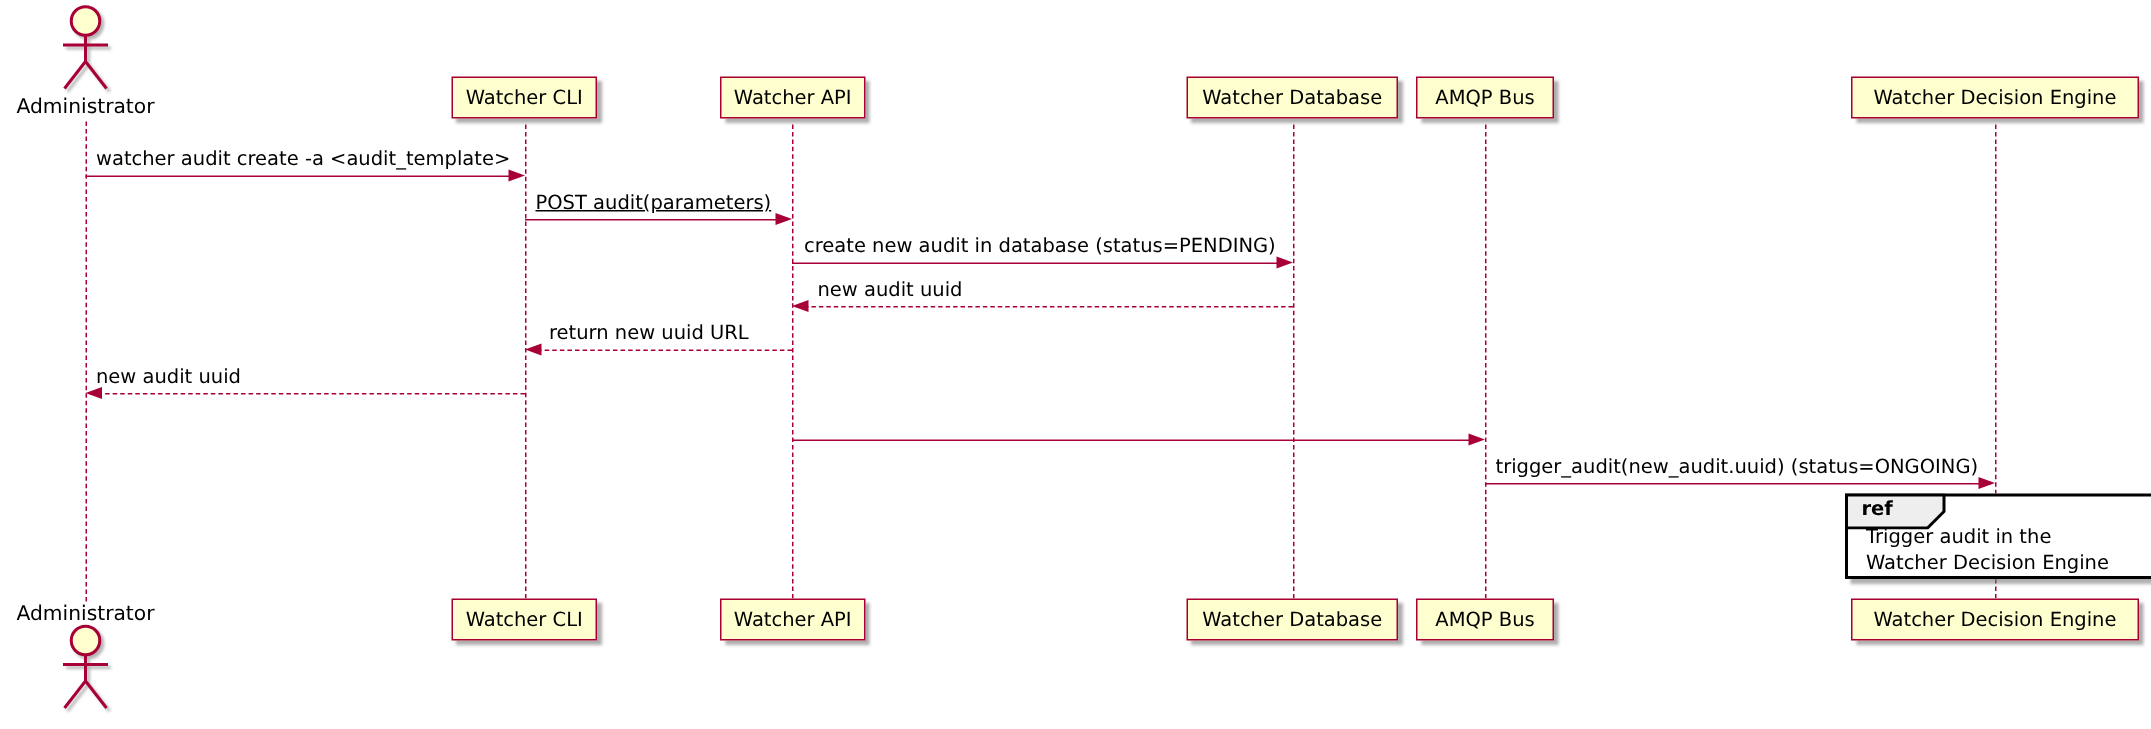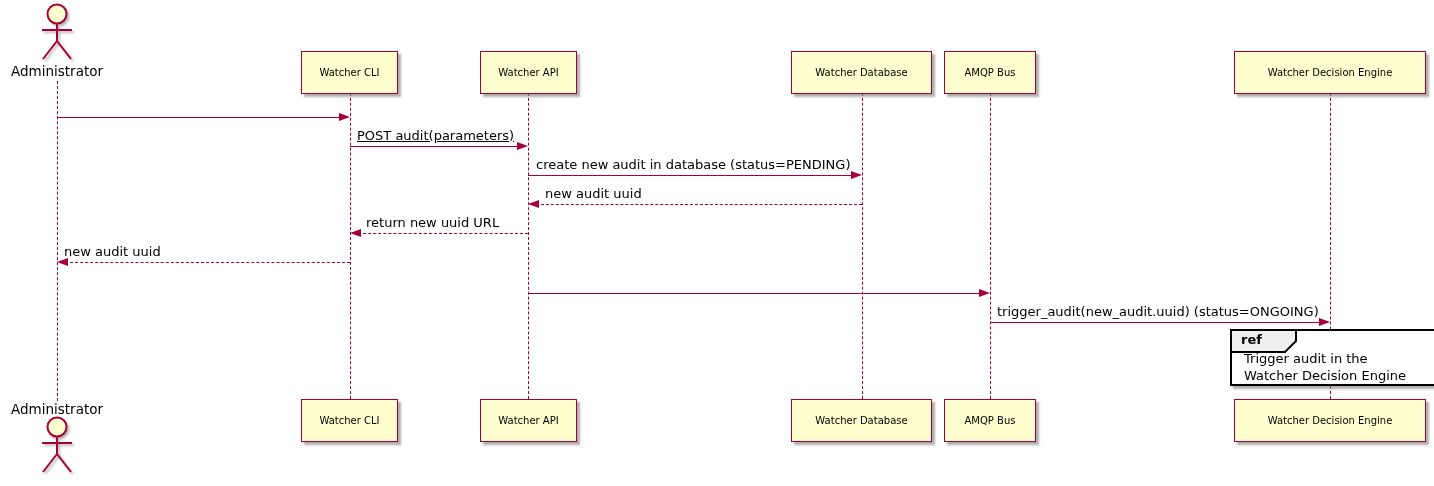--- a/index.html
+++ b/index.html
@@ -10,25 +10,25 @@
     --c-refhdr:#EEEEEE;
   }
   html,body{margin:0;padding:0;background:#ffffff;}
   #canvas{
     position:relative;width:1434px;height:486px;background:#ffffff;
     font-family:"DejaVu Sans","Liberation Sans",sans-serif;
     font-size:13px;color:var(--c-text);overflow:hidden;
   }
   .lifeline{position:absolute;width:0;border-left:1px dashed var(--c-border);z-index:1;}
   .participant{
-    position:absolute;height:43px;box-sizing:border-box;
+    position:absolute;height:28px;box-sizing:border-box;
     background:var(--c-fill);border:1.8px solid var(--c-border);
     box-shadow:3px 3px 2px rgba(120,120,120,0.6);
     display:flex;align-items:center;justify-content:center;
-    font-size:10px;white-space:nowrap;z-index:3;
+    font-size:13px;white-space:nowrap;z-index:3;
   }
   .msg-label{position:absolute;white-space:nowrap;z-index:2;}
   .msg-line{position:absolute;height:0;border-top:1px solid var(--c-arrow);z-index:2;}
   .msg-line.dashed{border-top-style:dashed;}
   .arrow-right{position:absolute;width:0;height:0;border-top:4.5px solid transparent;
     border-bottom:4.5px solid transparent;border-left:11px solid var(--c-arrow);z-index:2;}
   .arrow-left{position:absolute;width:0;height:0;border-top:4.5px solid transparent;
     border-bottom:4.5px solid transparent;border-right:11px solid var(--c-arrow);z-index:2;}
   .actor-label{position:absolute;width:110px;text-align:center;font-size:13.5px;z-index:3;}
   .actor-figure{position:absolute;z-index:3;filter:drop-shadow(2.5px 2.5px 1px rgba(120,120,120,0.55));}
@@ -72,20 +72,21 @@
   <div class="participant" style="left:791px;top:51px;width:141px;">
       <span>Watcher Database</span>
     </div>
   <div class="participant" style="left:944px;top:51px;width:92px;">
       <span>AMQP Bus</span>
     </div>
   <div class="participant" style="left:1234px;top:51px;width:192px;">
       <span>Watcher Decision Engine</span>
     </div>
 
+  <div class="msg-label" style="left:64px;top:99px;">watcher audit create -a &lt;audit_template&gt;</div>
   <div class="msg-line" style="left:57px;top:117px;width:290px;"></div>
   <div class="arrow-right" style="left:339px;top:112.5px;"></div>
 
   <div class="msg-label" style="left:357px;top:128px;text-decoration:underline;">POST audit(parameters)</div>
   <div class="msg-line" style="left:350px;top:146px;width:175px;"></div>
   <div class="arrow-right" style="left:517px;top:141.5px;"></div>
 
   <div class="msg-label" style="left:536px;top:157px;">create new audit in database (status=PENDING)</div>
   <div class="msg-line" style="left:528px;top:175px;width:331px;"></div>
   <div class="arrow-right" style="left:851px;top:170.5px;"></div>

